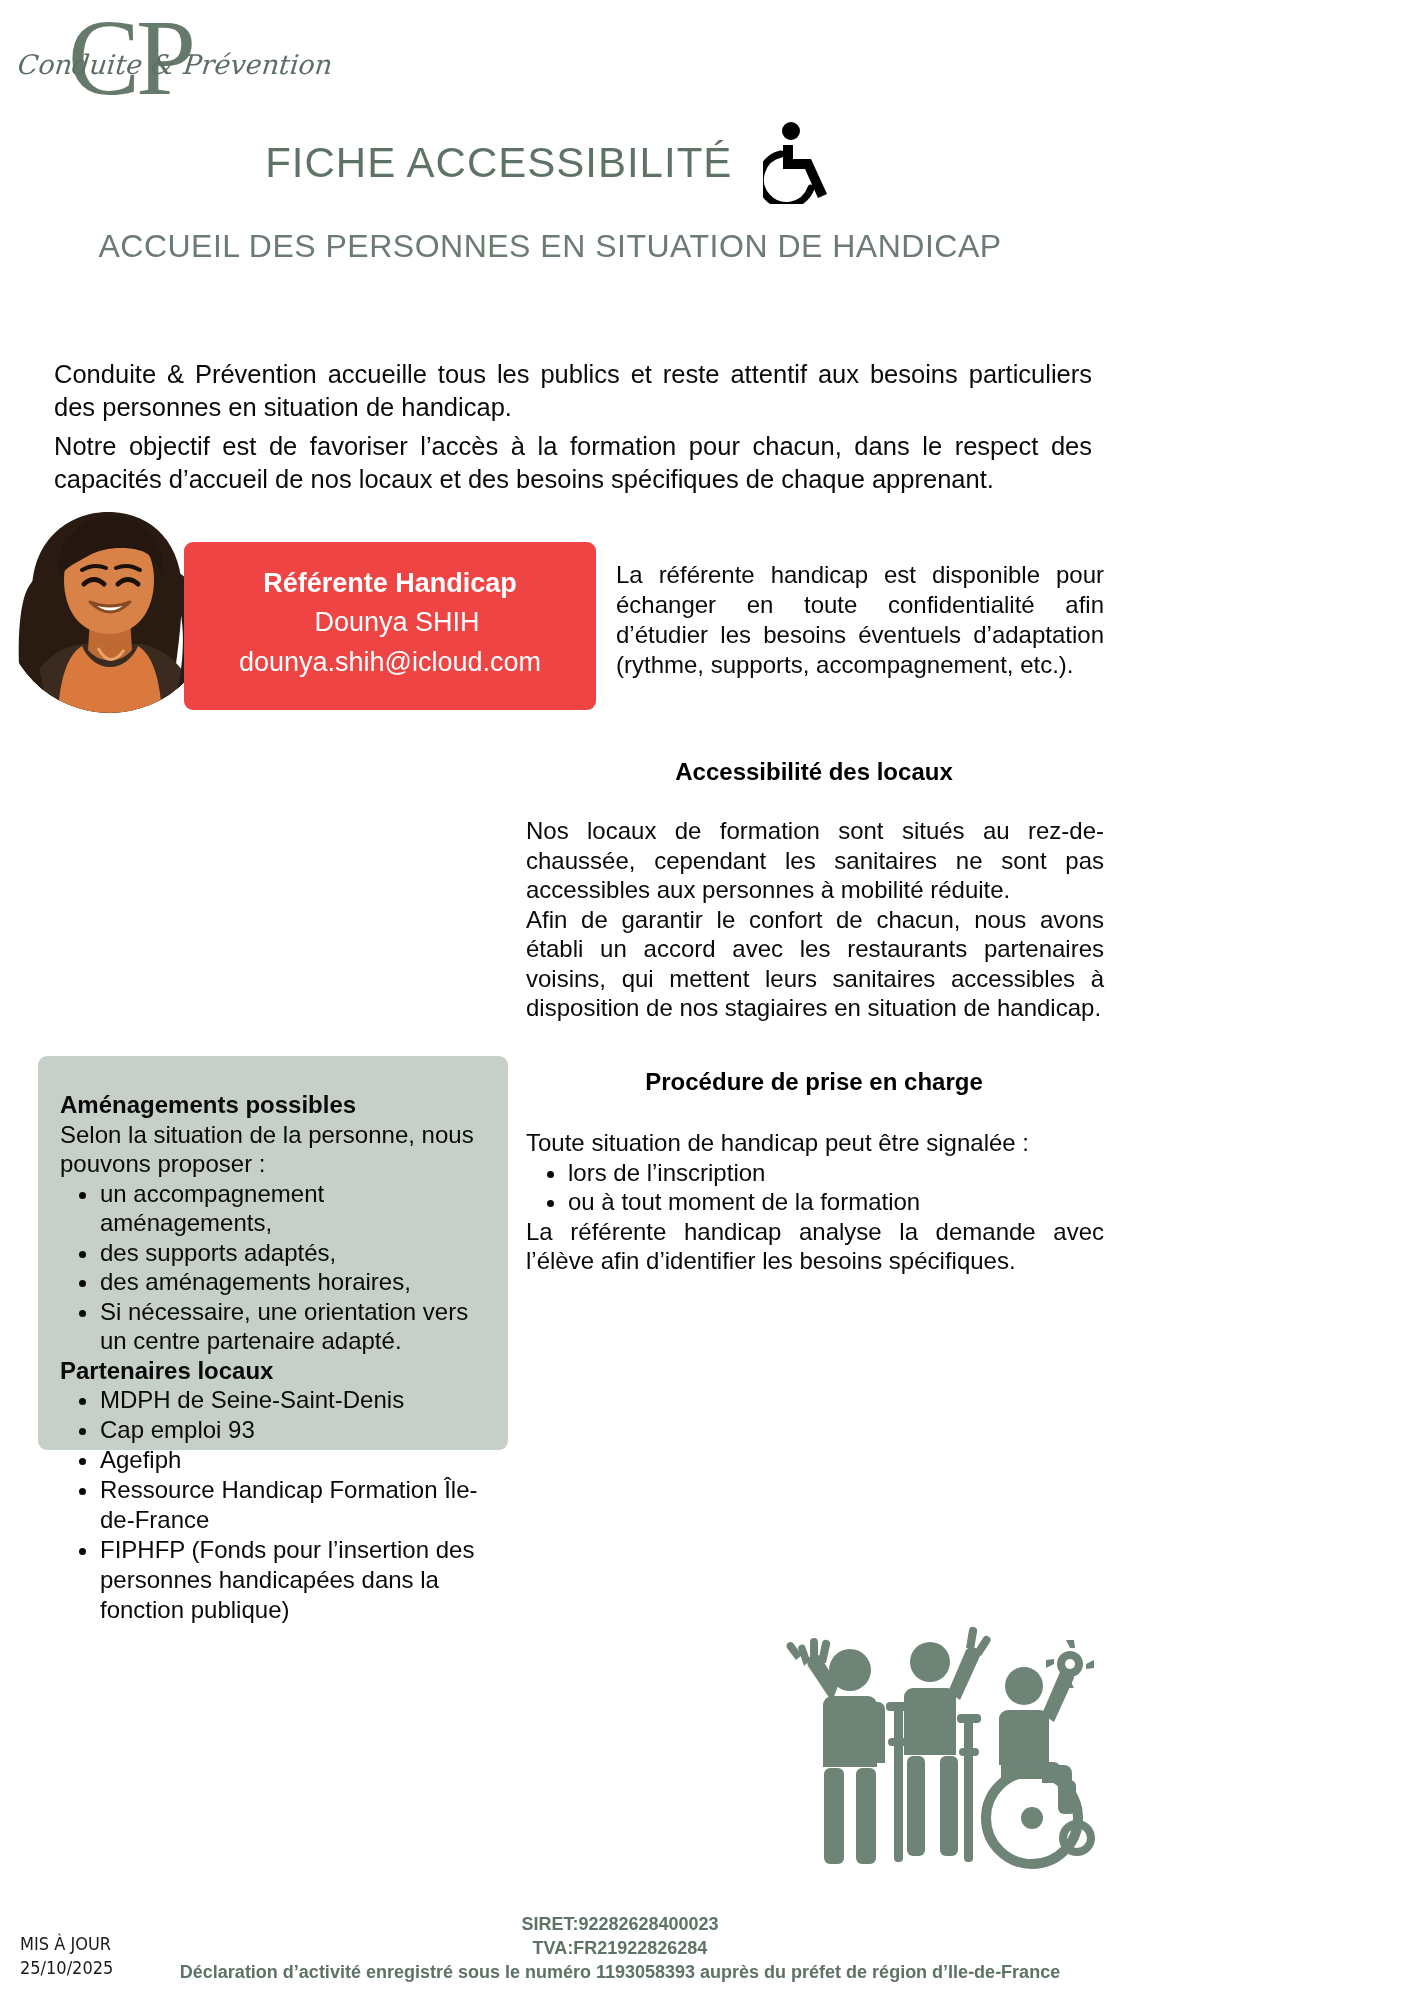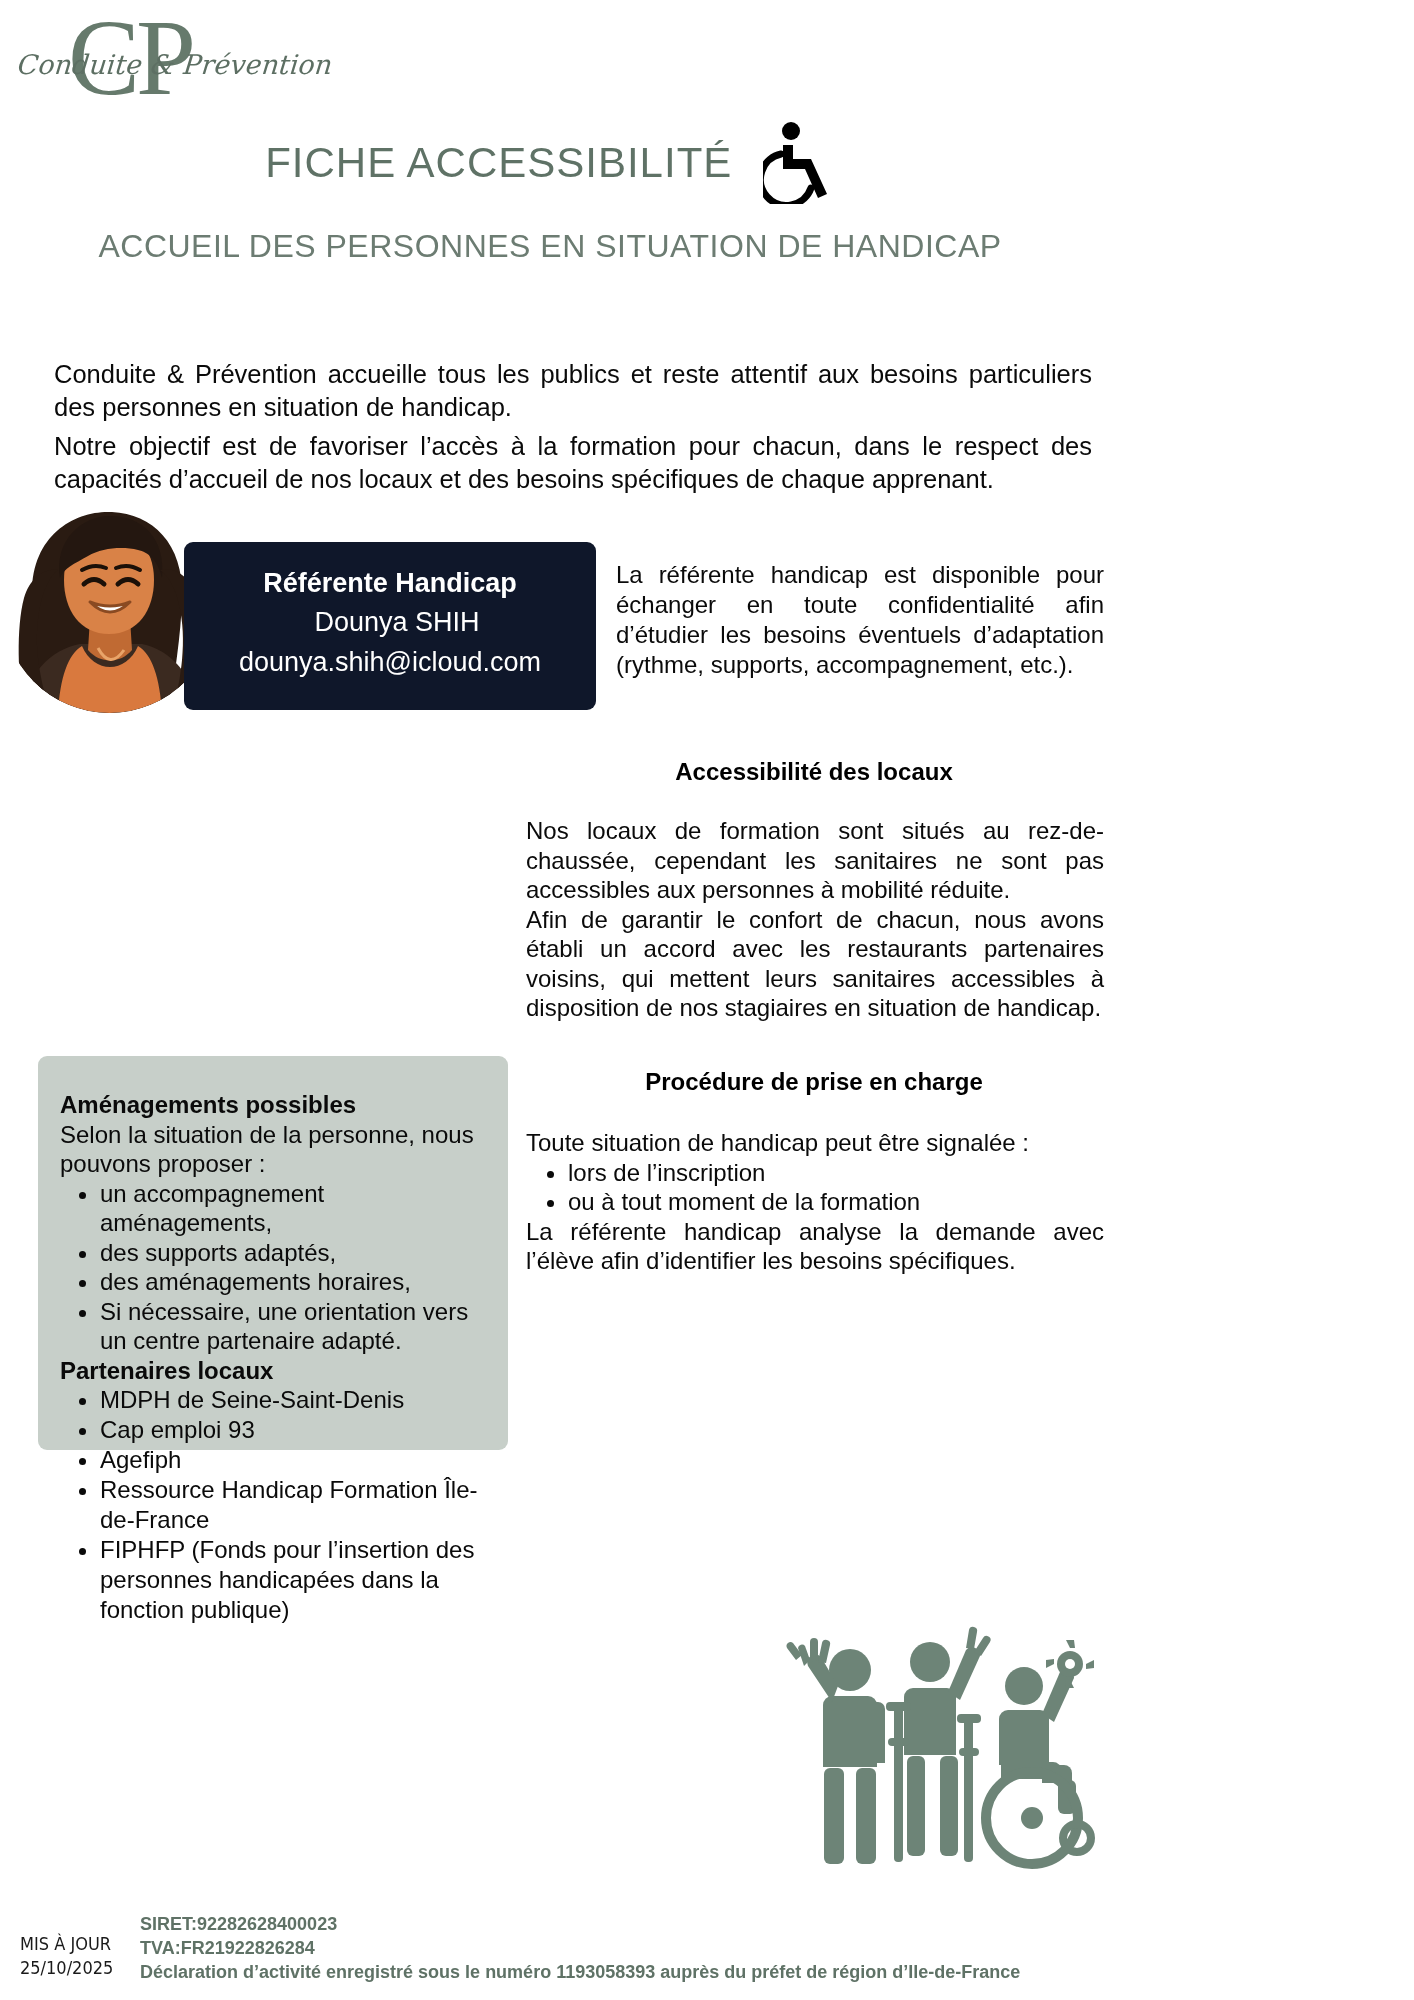--- a/index.html
+++ b/index.html
@@ -105,21 +105,21 @@
     overflow: hidden;
   }
 
   
   .referent-box {
     position: absolute;
     left: 184px;
     top: 542px;
     width: 412px;
     height: 168px;
-    background: #0f172a;
+    background: #ef4444;
     border-radius: 9px;
     text-align: center;
     color: #ffffff;
     padding-top: 22px;
   }
   .referent-title {
     font-size: 27px;
     font-weight: bold;
     line-height: 38px;
   }
@@ -236,21 +236,21 @@
     font-family: "DejaVu Sans Condensed", "Liberation Sans", sans-serif;
     font-size: 18px;
     line-height: 24px;
     color: #1a1a1a;
   }
   .footer-legal {
     position: absolute;
     left: 140px;
     top: 1912px;
     width: 960px;
-    text-align: left;
+    text-align: center;
     color: #5f7266;
     font-family: "Liberation Sans", sans-serif;
     font-size: 18px;
     line-height: 24px;
     font-weight: bold;
   }
   .footer-legal .fl-small { font-weight: bold; font-size: 18px; }
   .footer-legal .fl-decl { font-size: 18px; font-weight: bold; }
 </style>
 </head>

